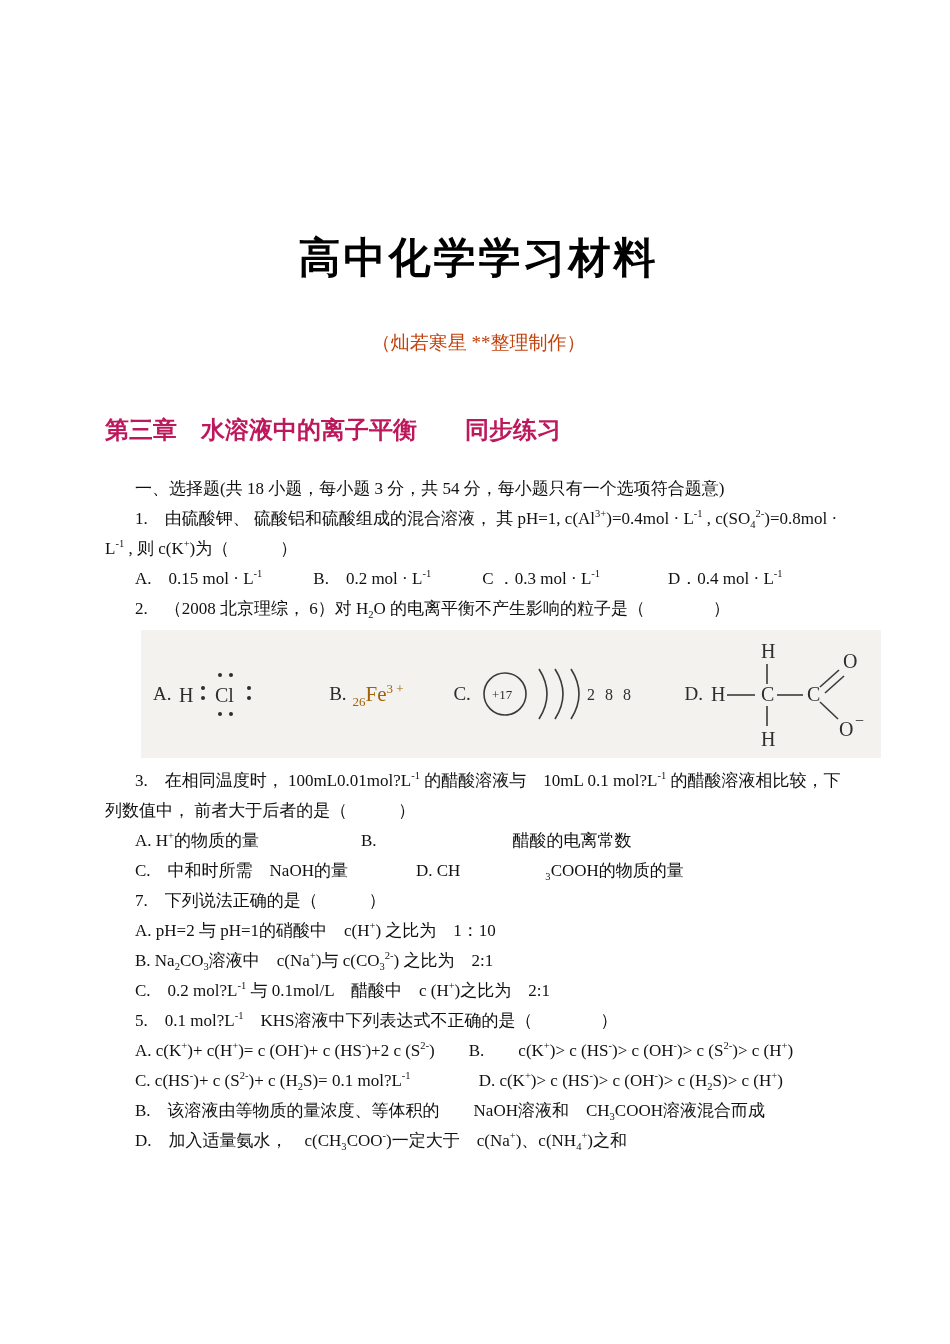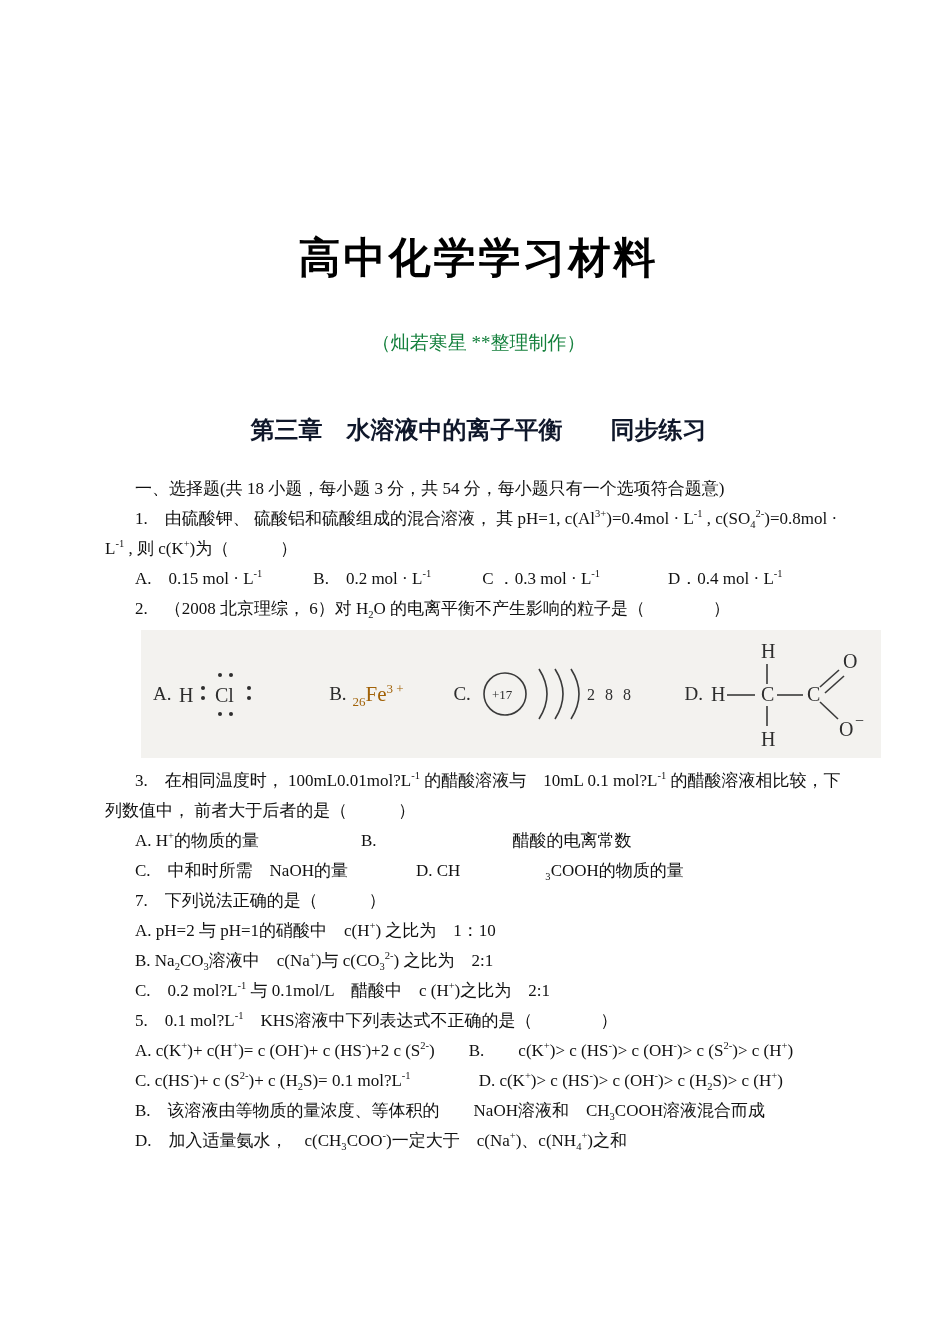--- a/index.html
+++ b/index.html
@@ -18,28 +18,28 @@
     text-align: center;
     font-size: 42px;
     font-weight: 700;
     letter-spacing: 3px;
     color: #000;
   }
   .doc-subtitle {
     margin-top: 44px;
     text-align: center;
     font-size: 19px;
-    color: #15803d;
+    color: #c2410c;
   }
   .chapter-title {
     margin: 58px 0 0 0;
-    text-align: center;
+    text-align: left;
     font-size: 24px;
     font-weight: 700;
-    color: #0f172a;
+    color: #be185d;
   }
   .body-text {
     margin-top: 28px;
     font-size: 17px;
     line-height: 30px;
     color: #111;
   }
   .body-text p { margin: 0; text-indent: 30px; }
   .body-text p.no-indent { text-indent: 0; }
   sup, sub { font-size: 0.62em; line-height: 0; }

